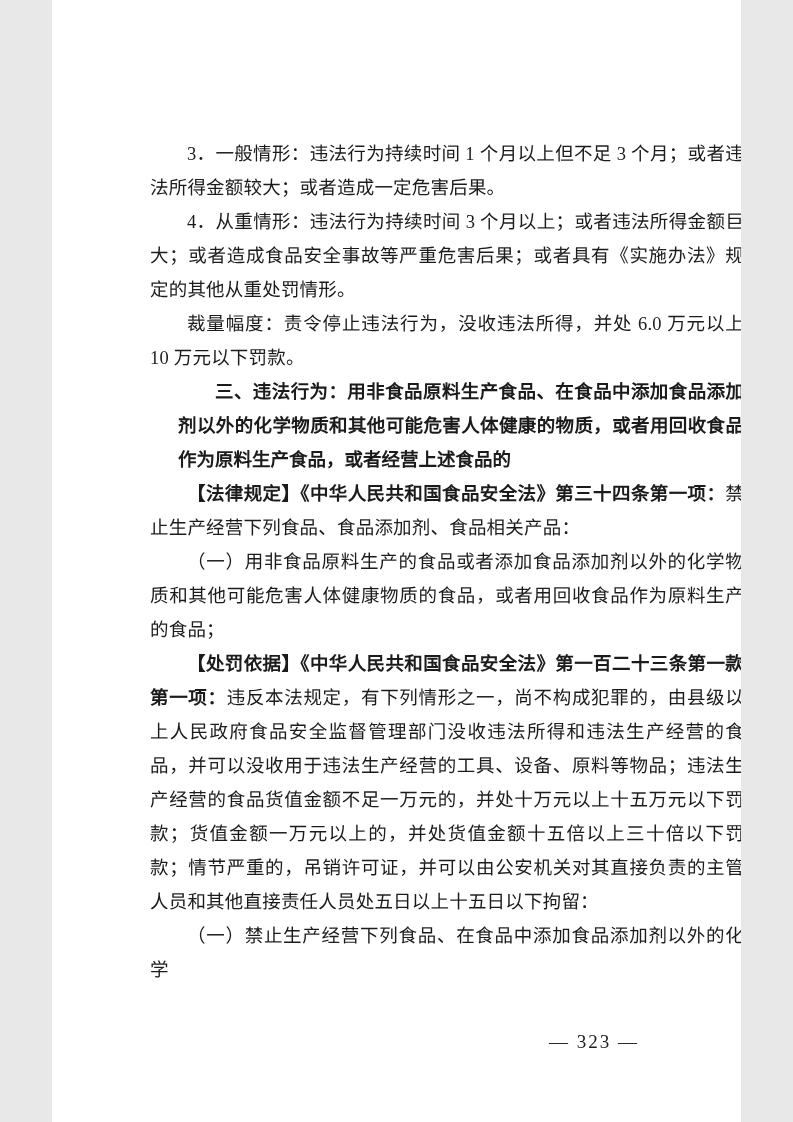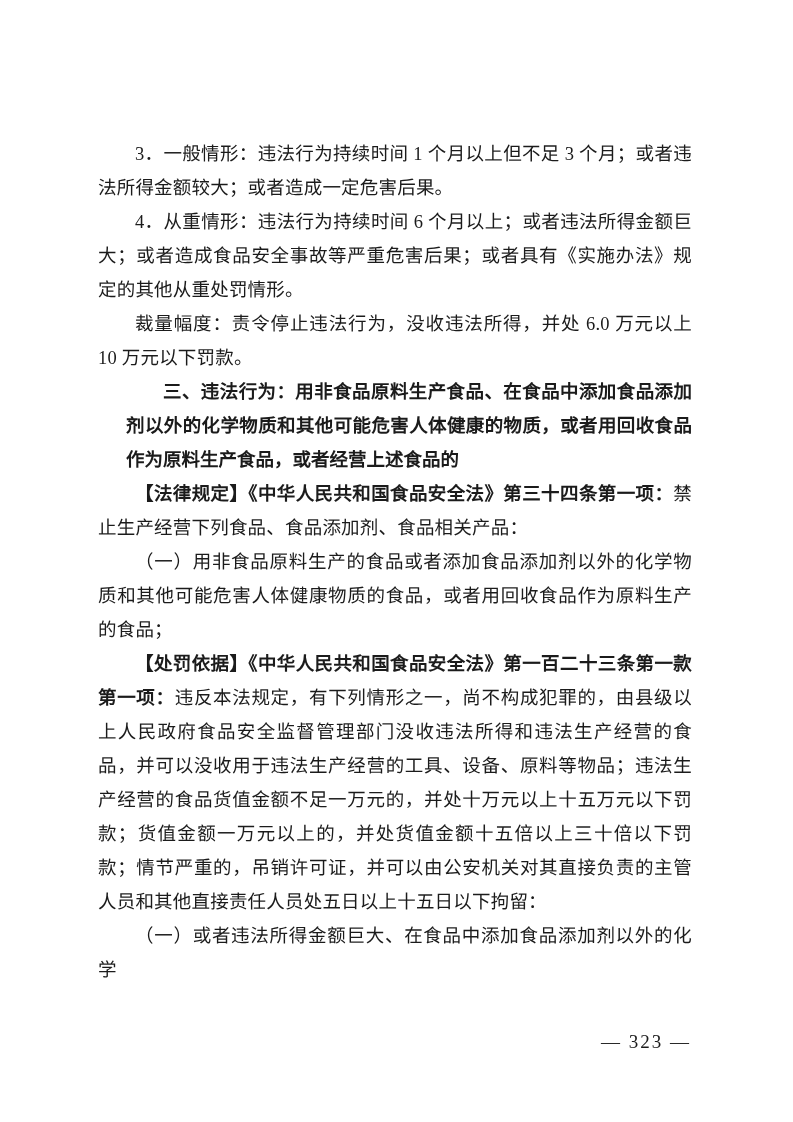--- a/index.html
+++ b/index.html
@@ -2,21 +2,21 @@
 <html lang="zh-CN"><head>
 <meta charset="utf-8">
 <style>
   html, body {
     margin: 0;
     padding: 0;
     background: #e8e8e8;
   }
   .page {
     position: relative;
-    width: 793px;
+    width: 689px;
     height: 1122px;
     margin: 0 auto;
     background: #ffffff;
     overflow: hidden;
     font-family: "Liberation Serif", "DejaVu Serif", serif;
   }
   .doc-body {
     position: absolute;
     left: 98px;
     top: 137px;
@@ -54,22 +54,22 @@
     white-space: nowrap;
     text-align: center;
   }
 </style>
 </head>
 <body>
 
 <div class="page">
   <div class="doc-body">
       <p class="para">3．一般情形：违法行为持续时间 1 个月以上但不足 3 个月；或者违法所得金额较大；或者造成一定危害后果。</p>
-      <p class="para">4．从重情形：违法行为持续时间 6 个月以上；或者违法所得金额巨大；或者造成食品安全事故等严重危害后果；或者具有《实施办法》规定的其他从重处罚情形。</p>
+      <p class="para">4．从重情形：违法行为持续时间 3 个月以上；或者违法所得金额巨大；或者造成食品安全事故等严重危害后果；或者具有《实施办法》规定的其他从重处罚情形。</p>
       <p class="para">裁量幅度：责令停止违法行为，没收违法所得，并处 6.0 万元以上 10 万元以下罚款。</p>
       <p class="para heading">三、违法行为：用非食品原料生产食品、在食品中添加食品添加剂以外的化学物质和其他可能危害人体健康的物质，或者用回收食品作为原料生产食品，或者经营上述食品的</p>
       <p class="para"><span class="bold">【法律规定】《中华人民共和国食品安全法》第三十四条第一项：</span>禁止生产经营下列食品、食品添加剂、食品相关产品：</p>
       <p class="para">（一）用非食品原料生产的食品或者添加食品添加剂以外的化学物质和其他可能危害人体健康物质的食品，或者用回收食品作为原料生产的食品；</p>
       <p class="para"><span class="bold">【处罚依据】《中华人民共和国食品安全法》第一百二十三条第一款第一项：</span>违反本法规定，有下列情形之一，尚不构成犯罪的，由县级以上人民政府食品安全监督管理部门没收违法所得和违法生产经营的食品，并可以没收用于违法生产经营的工具、设备、原料等物品；违法生产经营的食品货值金额不足一万元的，并处十万元以上十五万元以下罚款；货值金额一万元以上的，并处货值金额十五倍以上三十倍以下罚款；情节严重的，吊销许可证，并可以由公安机关对其直接负责的主管人员和其他直接责任人员处五日以上十五日以下拘留：</p>
-      <p class="para">（一）或者违法所得金额巨大、在食品中添加食品添加剂以外的化学</p>
+      <p class="para">（一）禁止生产经营下列食品、在食品中添加食品添加剂以外的化学</p>
     </div>
   <div class="page-number">— 323 —</div>
 </div>
 
 </body></html>

